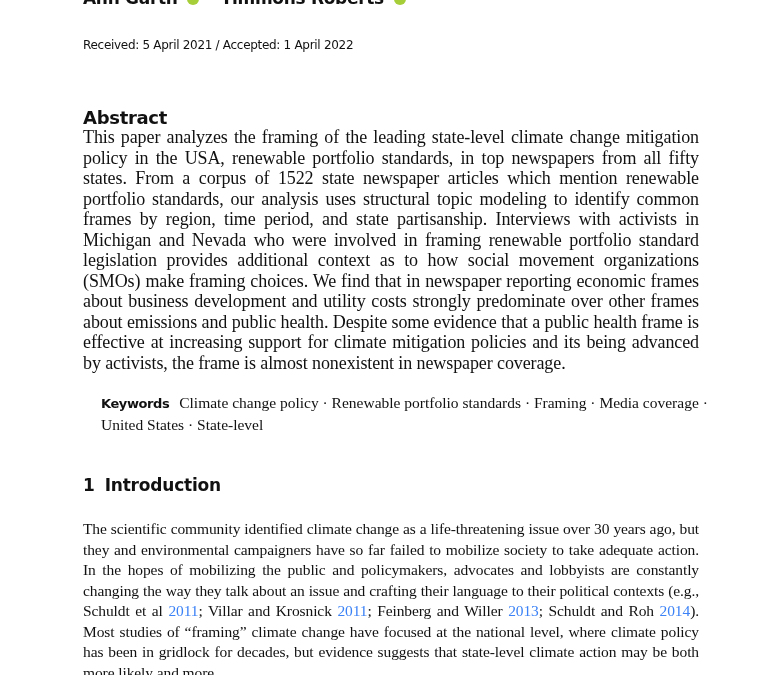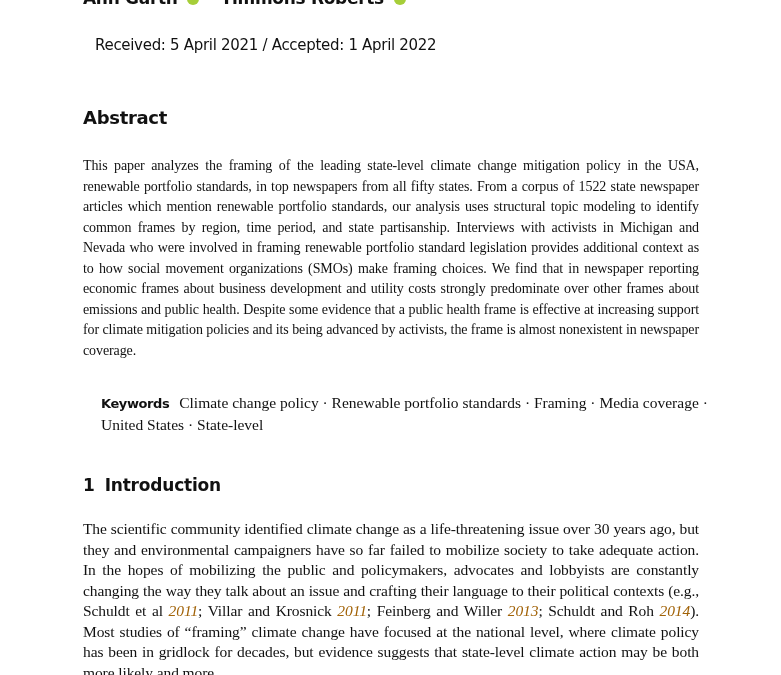--- a/index.html
+++ b/index.html
@@ -8,38 +8,38 @@
   .sans { font-family: "DejaVu Sans", sans-serif; }
   .serif { font-family: "Liberation Serif", serif; }
   .authors {
     position: absolute; left: 0; top: -12px; font-size: 17px; font-weight: bold;
     white-space: nowrap; letter-spacing: -0.3px;
   }
   .orcid {
     display: inline-block; width: 12px; height: 12px; border-radius: 50%;
     background: #a6ce39; vertical-align: middle; margin: 0 4px;
   }
-  .meta { position: absolute; left: 12px; top: 37px; font-size: 15px; line-height: 16px; letter-spacing: -0.3px; }
+  .meta { position: absolute; left: 0; top: 37px; font-size: 12px; line-height: 16px; letter-spacing: -0.3px; }
   .abstract-title { position: absolute; left: 0; top: 107px; font-size: 18px; font-weight: bold; letter-spacing: -0.3px; }
   .abstract-body {
     position: absolute; left: 0; top: 127px; width: 616px;
-    font-size: 14px; line-height: 20.5px; text-align: justify; letter-spacing: -0.1px; margin-top: 29px;
+    font-size: 18px; line-height: 20.5px; text-align: justify; letter-spacing: -0.1px;
   }
   .keywords {
     position: absolute; left: 0; top: 393px; width: 616px;
     font-size: 15.5px; line-height: 20.5px; margin-left: 18px;
   }
   .kw-label { font-family: "DejaVu Sans", sans-serif; font-weight: bold; font-size: 13px; letter-spacing: -0.4px; margin-right: 6px; }
   .section-title { position: absolute; left: 0; top: 475px; font-size: 17px; font-weight: bold; letter-spacing: -0.2px; }
   .section-title .num { margin-right: 10px; }
   .intro-body {
     position: absolute; left: 0; top: 519px; width: 616px;
     font-size: 15.5px; line-height: 20.5px; text-align: justify; letter-spacing: -0.1px;
   }
-  .cite { color: #a16207; text-decoration: none; cursor: pointer; font-style: italic; }
+  .cite { color: #3b82f6; text-decoration: none; cursor: pointer; }
 </style>
 </head>
 <body>
 
 <div class="page">
 
   <div class="authors sans">
     <span>Ann Garth</span>
     <span class="orcid"></span>
     <span>·</span>

